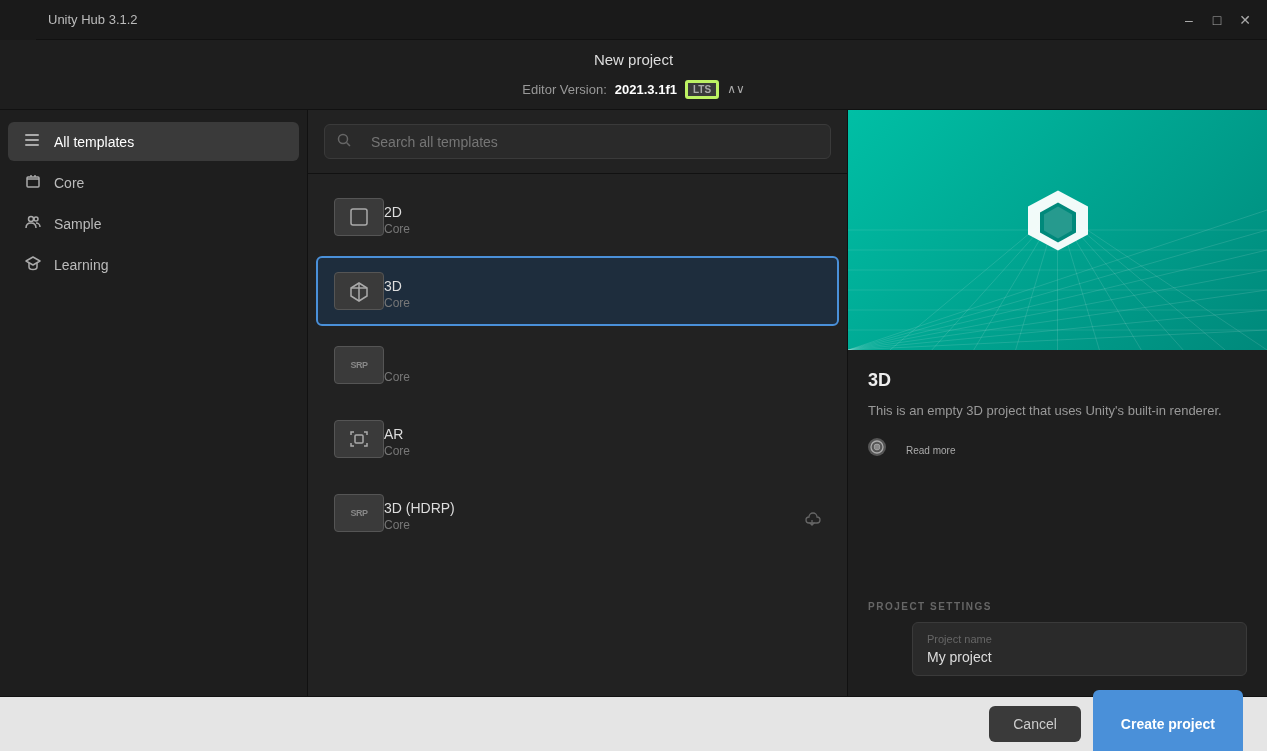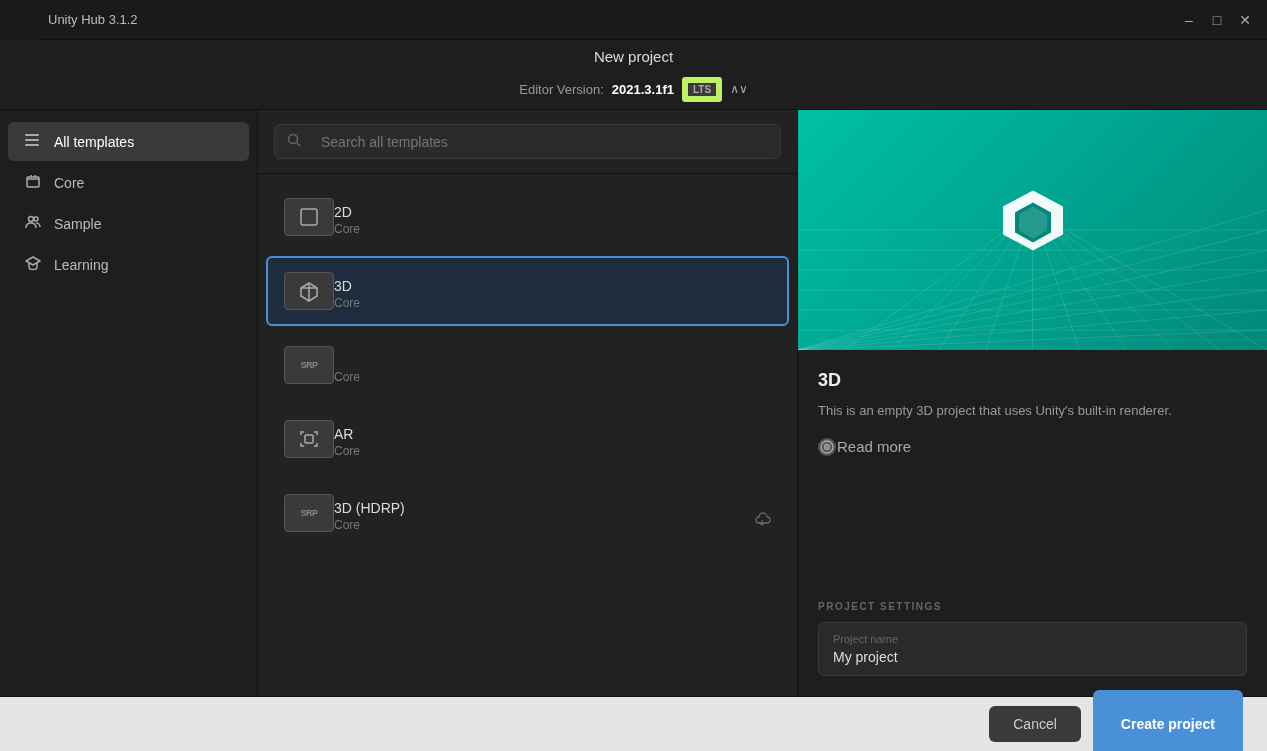--- a/index.html
+++ b/index.html
@@ -68,41 +68,41 @@
     }
     .header-version-label {
       color: #999;
     }
     .header-version-number {
       color: #fff;
       font-weight: 600;
     }
     .lts-badge {
       background: #3a3a3a;
-      border: 6px solid #bef264;
+      border: 3px solid #bef264;
       color: #aaa;
       font-size: 10px;
       padding: 1px 5px;
       border-radius: 3px;
       font-weight: 600;
     }
     .version-chevron {
       color: #aaa;
       font-size: 12px;
     }
 
     
     .main-layout {
       display: flex;
       height: calc(751px - 40px - 70px - 55px);
     }
 
     
     .sidebar {
-      width: 258px;
+      width: 308px;
       background: #1e1e1e;
       padding: 10px 0;
       border-right: 1px solid #111;
     }
     .sidebar-item {
       display: flex;
       align-items: center;
       gap: 12px;
       padding: 10px 16px;
       cursor: pointer;
@@ -249,24 +249,24 @@
       margin-bottom: 10px;
     }
     .detail-description {
       color: #999;
       font-size: 13px;
       line-height: 1.6;
       margin-bottom: 16px;
     }
     .read-more {
       display: flex;
-      align-items: flex-start;
-      gap: 1px;
+      align-items: flex-end;
+      gap: 20px;
       color: #aaa;
-      font-size: 15px;
+      font-size: 10px;
       cursor: pointer;
     }
     .read-more-icon {
       width: 18px;
       height: 18px;
       background: #555;
       border-radius: 50%;
       display: flex;
       align-items: center;
       justify-content: center;
@@ -281,20 +281,21 @@
       font-weight: 700;
       letter-spacing: 1.5px;
       text-transform: uppercase;
       margin-bottom: 10px;
     }
     .project-name-field {
       background: #2a2a2a;
       border: 1px solid #3a3a3a;
       border-radius: 6px;
       padding: 10px 14px;
+      margin-left: 44px;
     }
     .project-name-label {
       color: #666;
       font-size: 11px;
       margin-bottom: 4px;
     }
     .project-name-value {
       color: #ddd;
       font-size: 14px;
       font-weight: 500;

